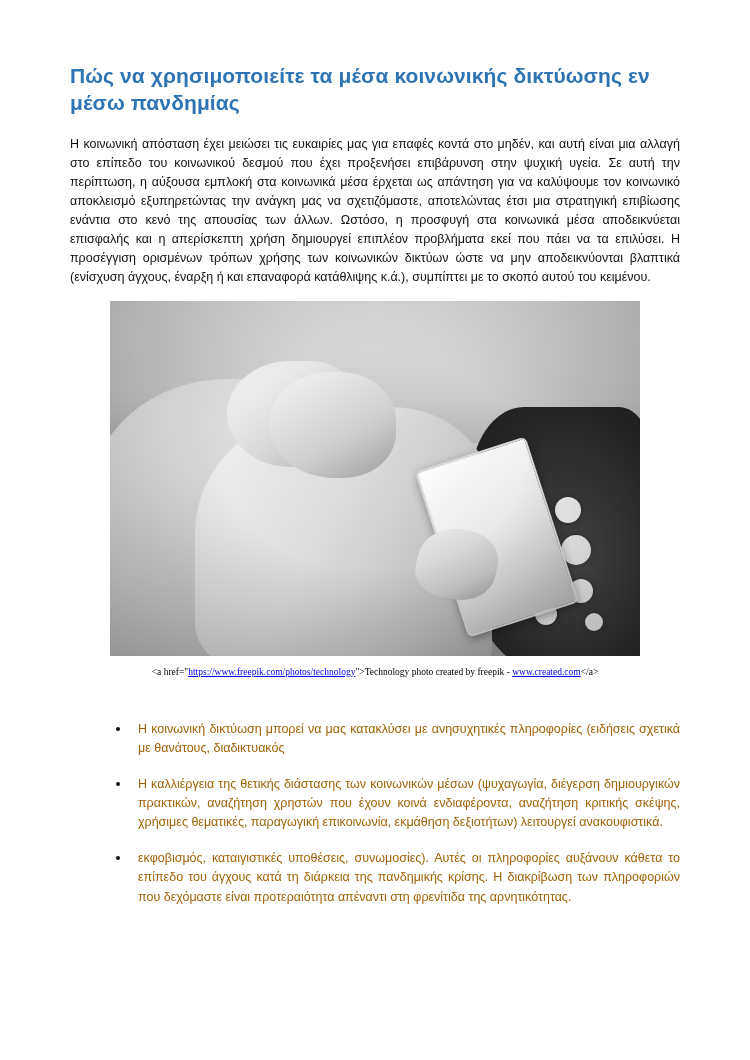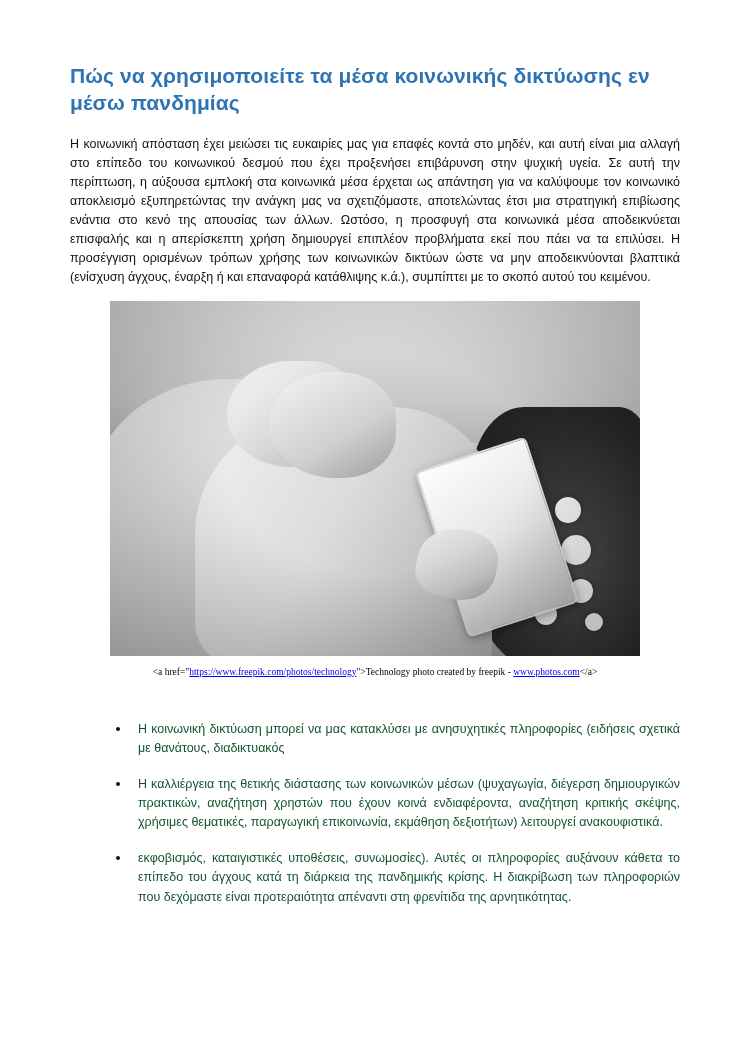--- a/index.html
+++ b/index.html
@@ -145,21 +145,21 @@
     padding: 0 0 0 46px;
     list-style: none;
   }
   .bullet-item {
     position: relative;
     font-size: 12.5px;
     line-height: 1.55;
     text-align: justify;
     margin-bottom: 16px;
     padding-left: 22px;
-    color: #14532d;
+    color: #a16207;
   }
   .bullet-item::before {
     content: "";
     position: absolute;
     left: 0;
     top: 7px;
     width: 4px;
     height: 4px;
     background: #111111;
     border-radius: 50%;
@@ -189,21 +189,21 @@
         <span style="left:36px;top:112px;width:22px;height:22px;"></span>
         <span style="left:86px;top:122px;width:18px;height:18px;"></span>
       </div>
       <div class="ph-body"></div>
       <div class="ph-hair"></div>
       <div class="ph-head"></div>
       <div class="ph-tablet"></div>
       <div class="ph-hand"></div>
       <div class="ph-vignette"></div>
     </div>
-    <div class="figure-caption"><span>&lt;a href="</span><a href="#">https://www.freepik.com/photos/technology</a><span>"&gt;Technology photo created by freepik - </span><a href="#">www.photos.com</a><span>&lt;/a&gt;</span></div>
+    <div class="figure-caption"><span>&lt;a href="</span><a href="#">https://www.freepik.com/photos/technology</a><span>"&gt;Technology photo created by freepik - </span><a href="#">www.created.com</a><span>&lt;/a&gt;</span></div>
   </div>
 
   <ul class="bullet-list">
     <li class="bullet-item">Η κοινωνική δικτύωση μπορεί να μας κατακλύσει με ανησυχητικές πληροφορίες (ειδήσεις σχετικά με θανάτους, διαδικτυακός</li>
     <li class="bullet-item">Η καλλιέργεια της θετικής διάστασης των κοινωνικών μέσων (ψυχαγωγία, διέγερση δημιουργικών πρακτικών, αναζήτηση χρηστών που έχουν κοινά ενδιαφέροντα, αναζήτηση κριτικής σκέψης, χρήσιμες θεματικές, παραγωγική επικοινωνία, εκμάθηση δεξιοτήτων) λειτουργεί ανακουφιστικά.</li>
     <li class="bullet-item">εκφοβισμός, καταιγιστικές υποθέσεις, συνωμοσίες). Αυτές οι πληροφορίες αυξάνουν κάθετα το επίπεδο του άγχους κατά τη διάρκεια της πανδημικής κρίσης. Η διακρίβωση των πληροφοριών που δεχόμαστε είναι προτεραιότητα απέναντι στη φρενίτιδα της αρνητικότητας.</li>
   </ul>
 
 </div>
 

